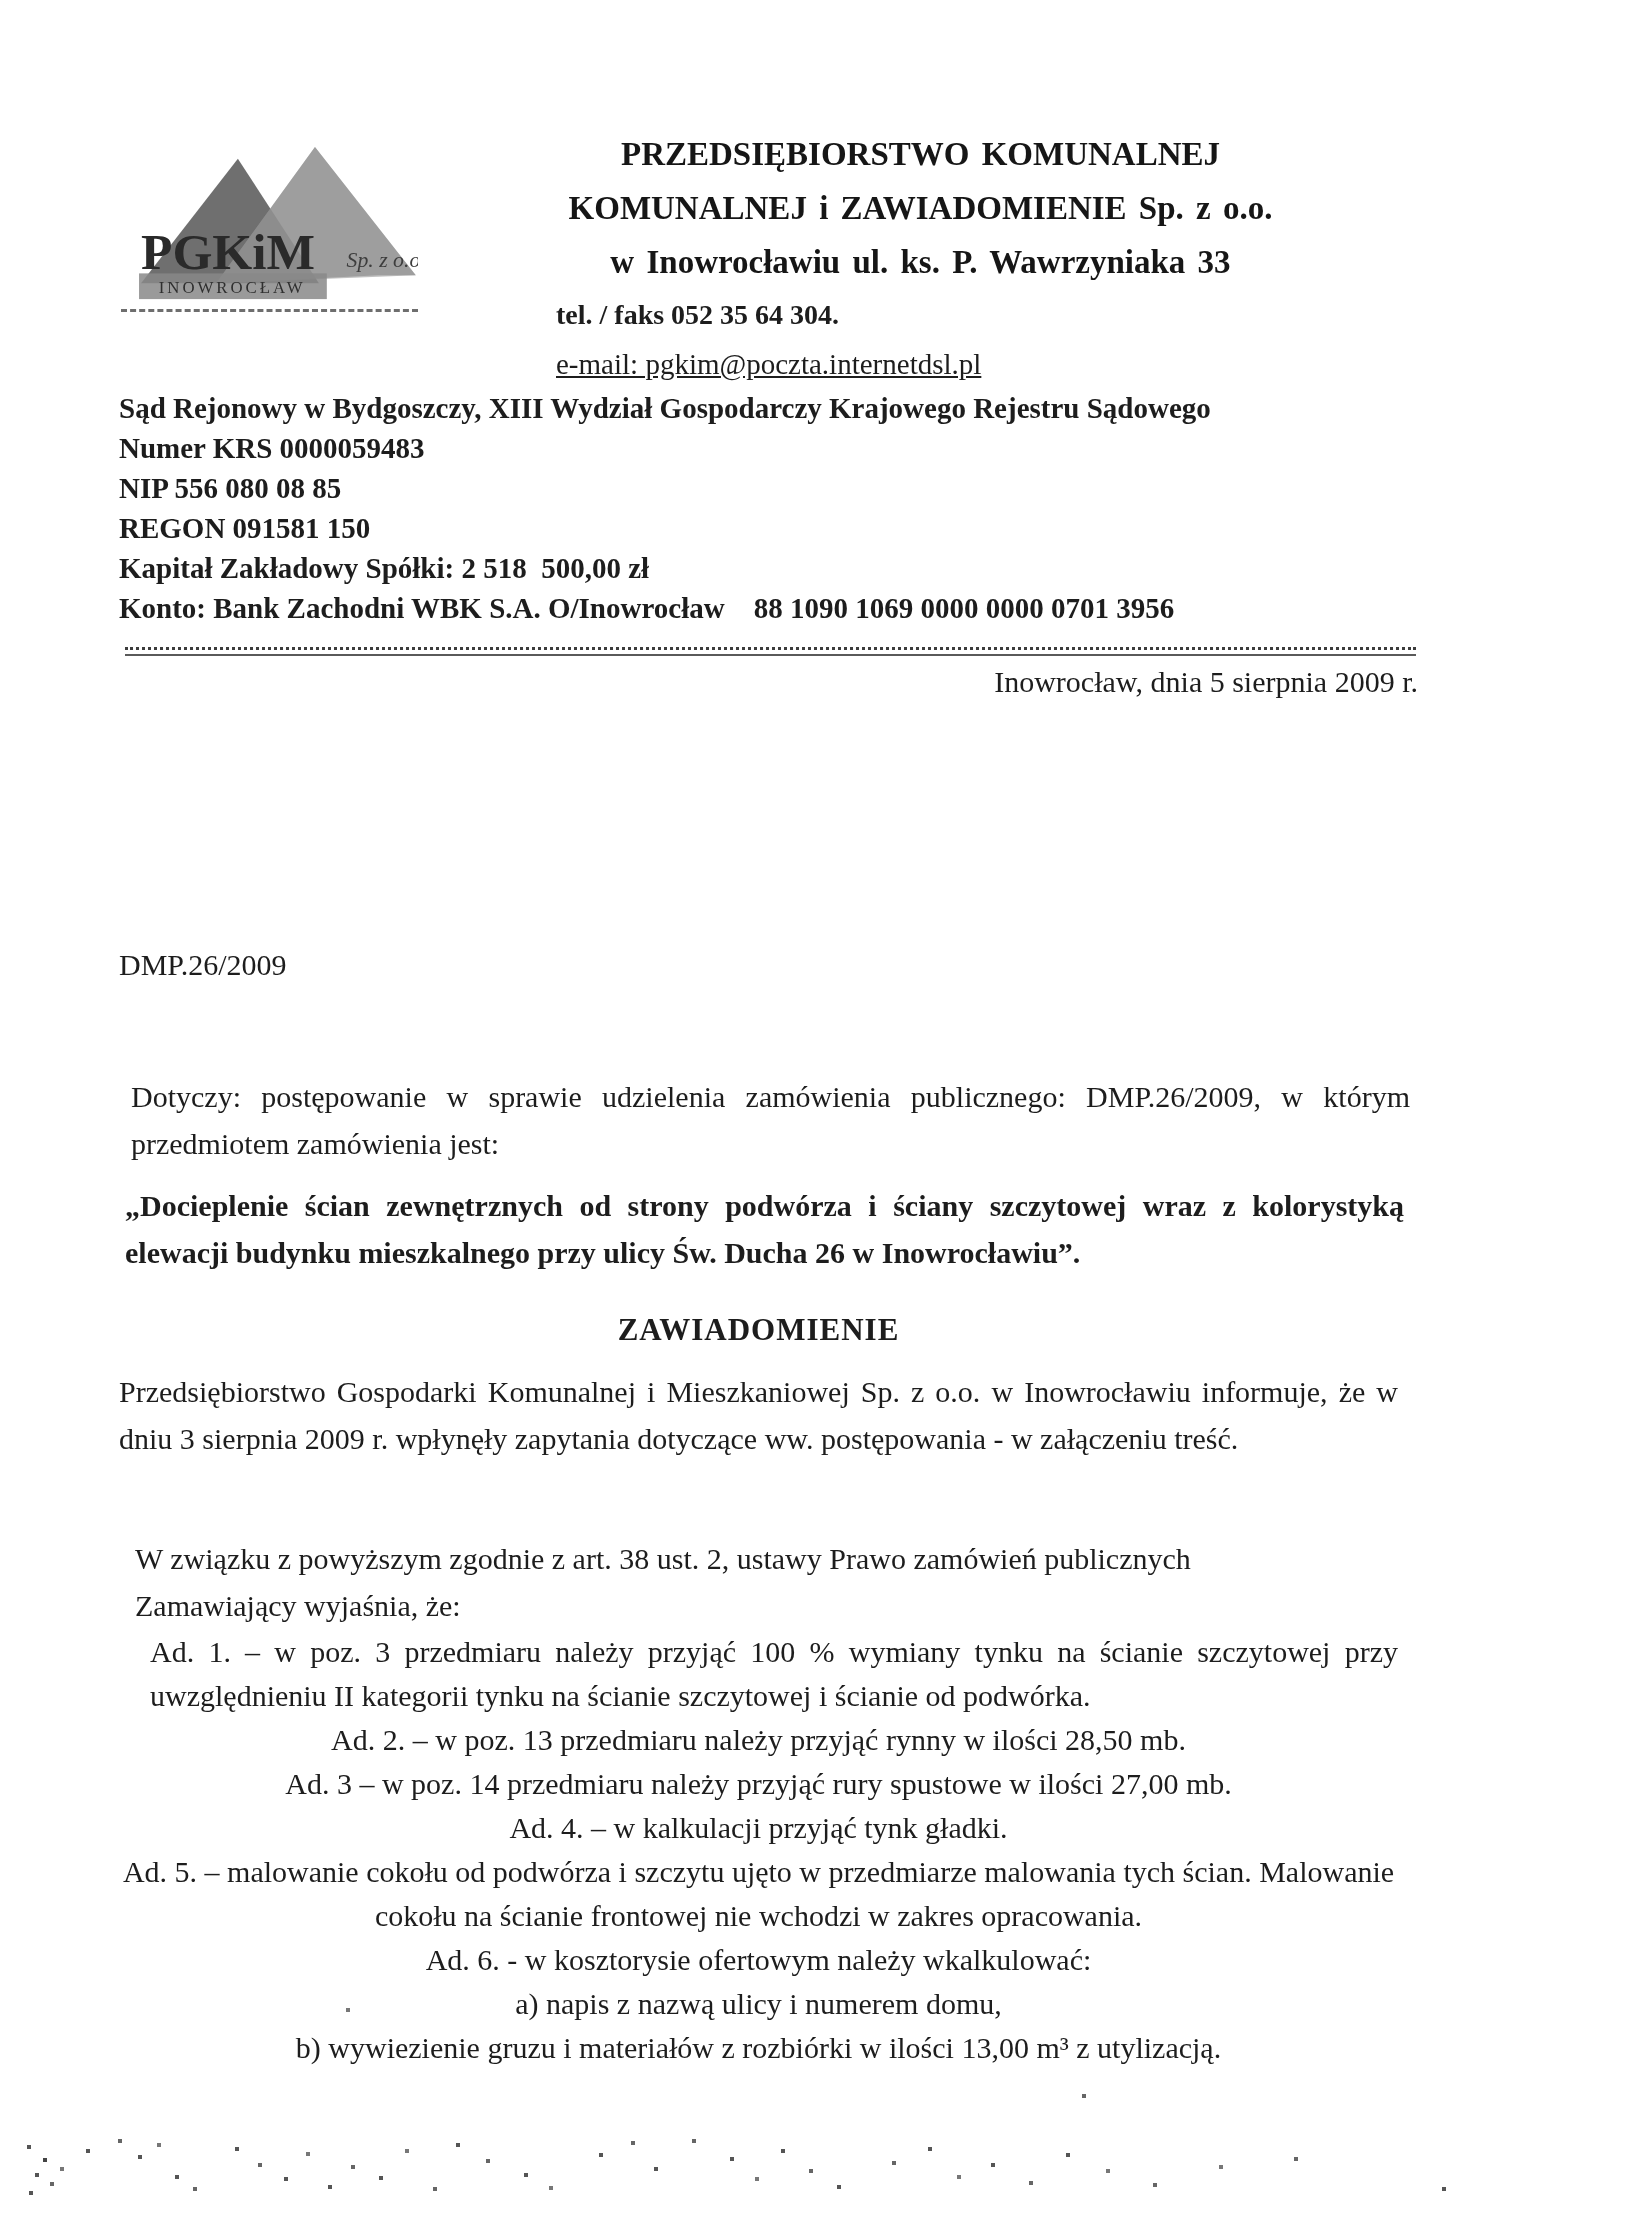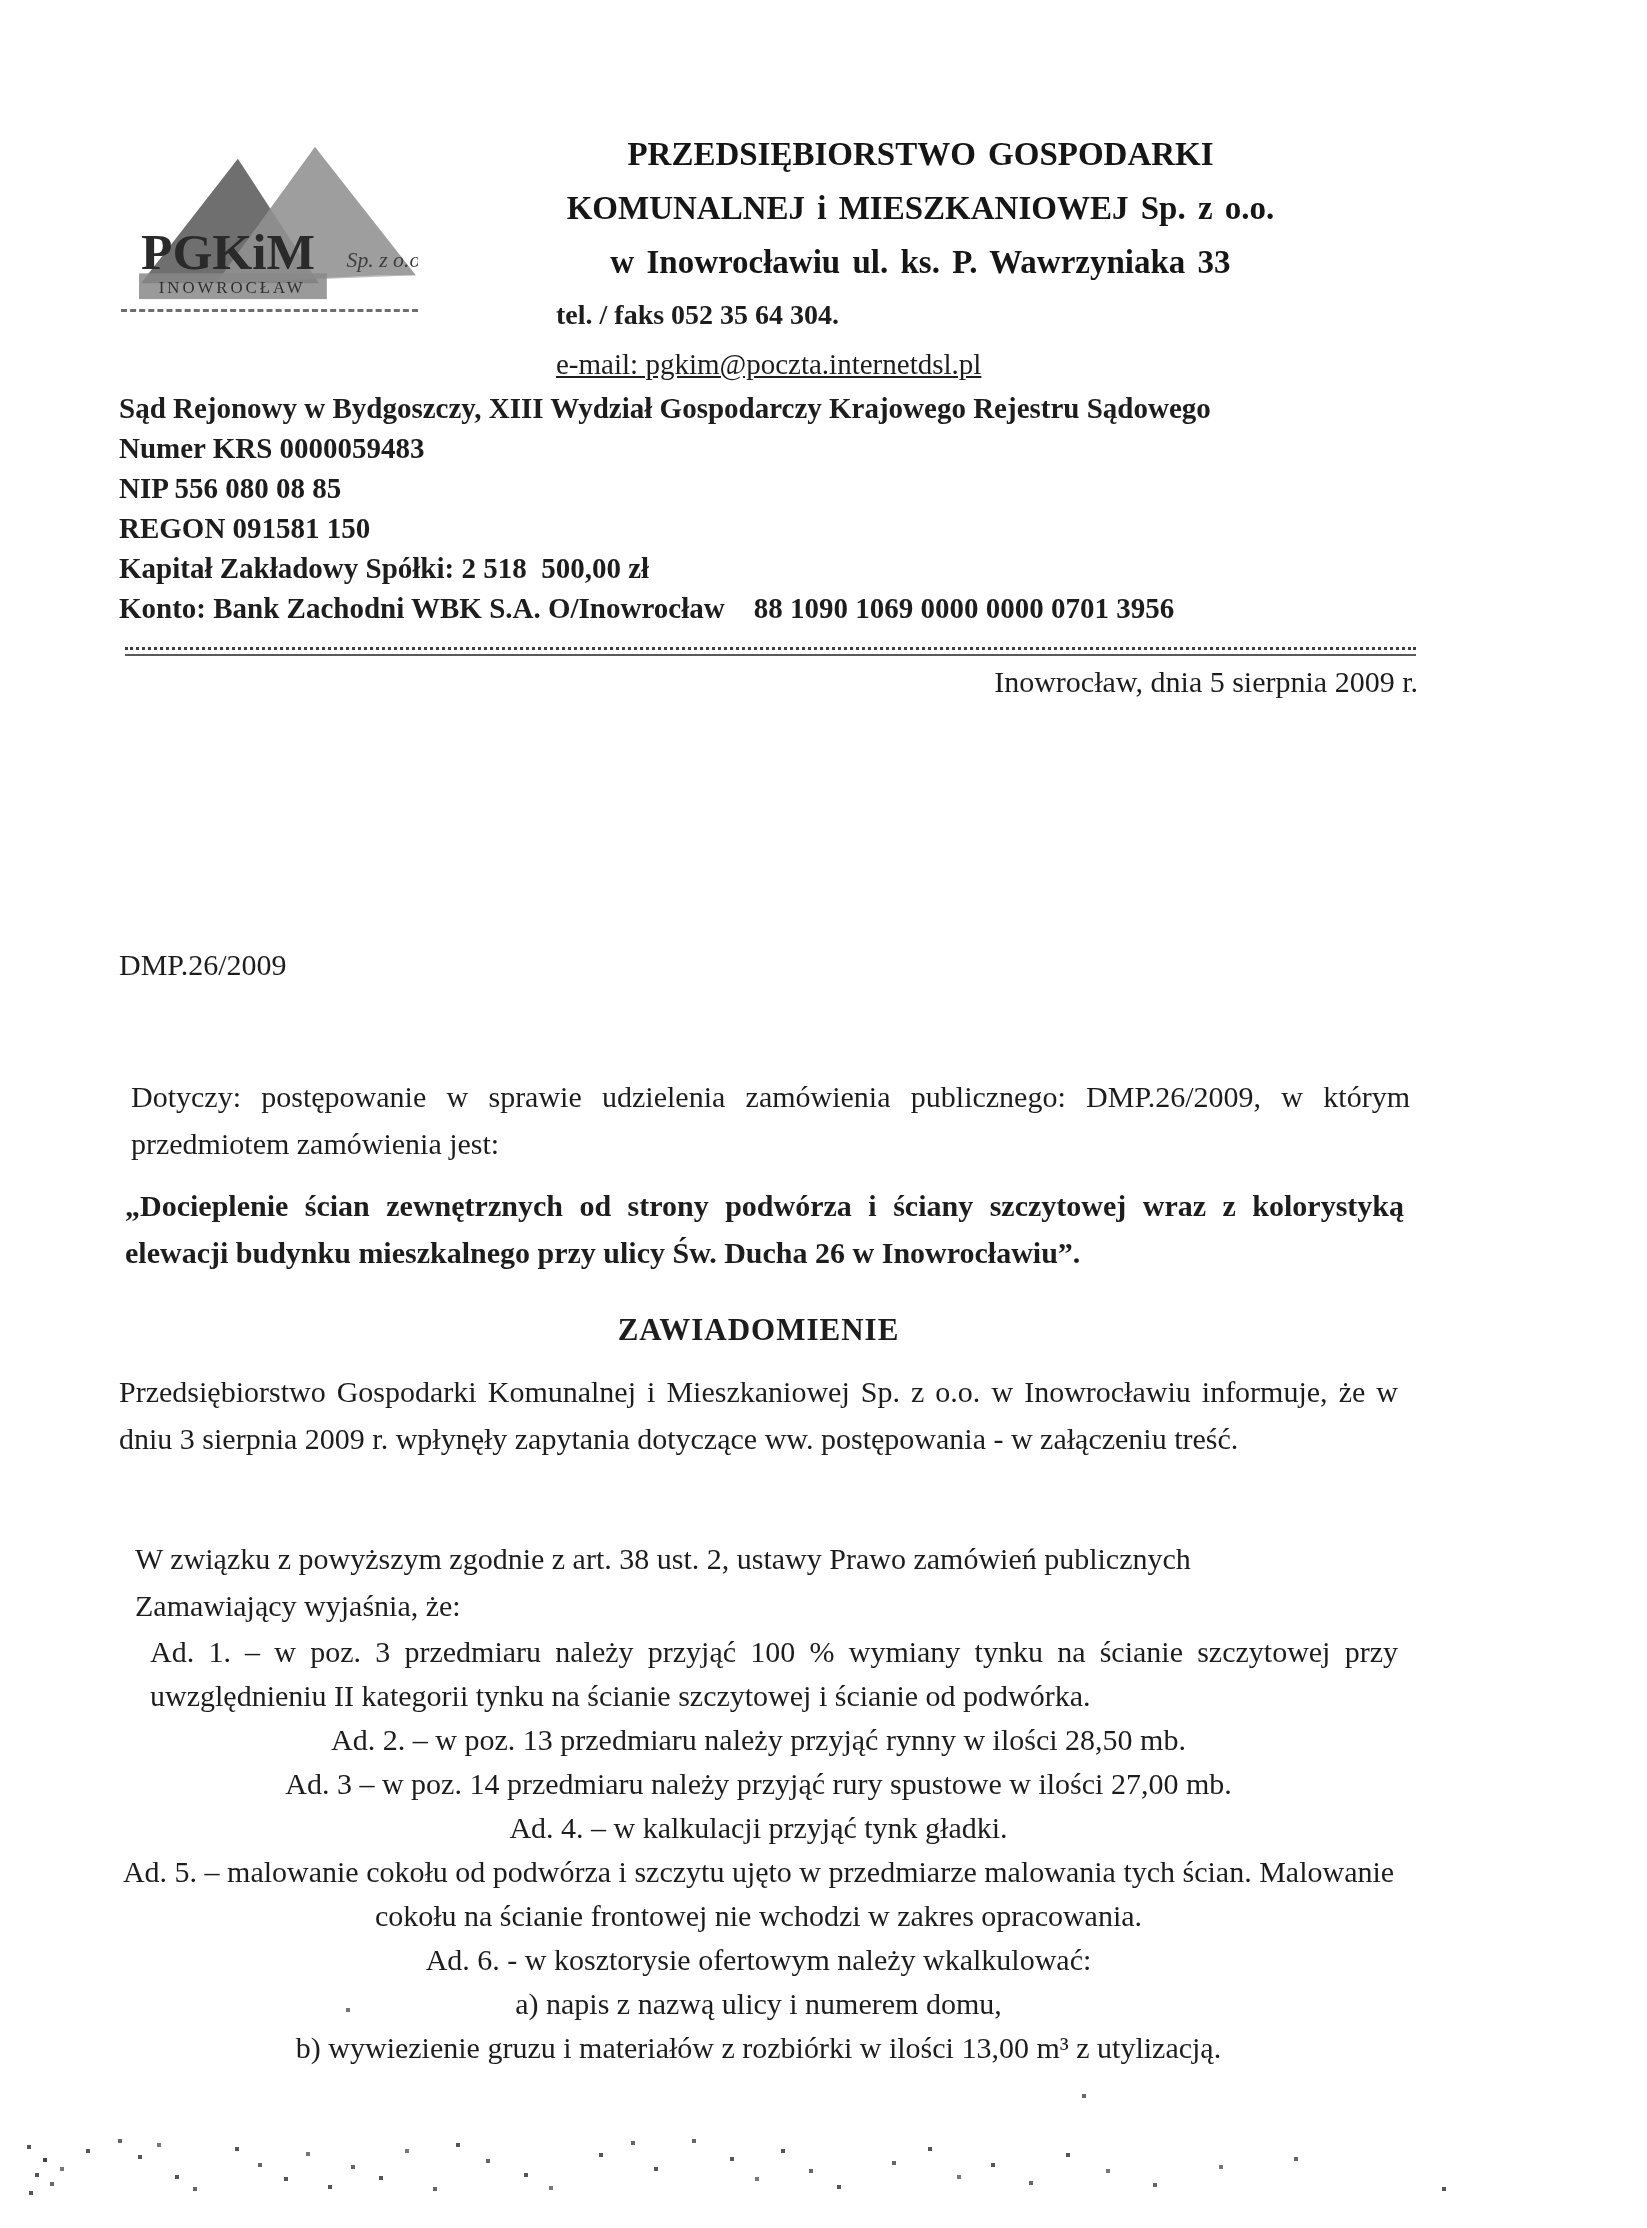--- a/index.html
+++ b/index.html
@@ -212,22 +212,22 @@
       <polygon points="96,148 196,10 298,140" fill="#8d8d8d" opacity="0.55"></polygon>
       <rect x="18" y="138" width="190" height="26" fill="#888888" opacity="0.85"></rect>
       <text x="20" y="134" font-family="Liberation Serif, serif" font-size="52" font-weight="bold" fill="#2a2a2a">PGKiM</text>
       <text x="38" y="158" font-family="Liberation Serif, serif" font-size="17" letter-spacing="3" fill="#2f2f2f">INOWROCŁAW</text>
       <text x="228" y="132" font-family="Liberation Serif, serif" font-size="22" font-style="italic" fill="#3d3d3d">Sp. z o.o.</text>
     </svg>
   </div>
   <div class="logo-underline"></div>
 
   <div class="head-block">
-    <div class="head-name">PRZEDSIĘBIORSTWO GOSPODARKI</div>
-    <div class="head-name">KOMUNALNEJ i MIESZKANIOWEJ Sp. z o.o.</div>
+    <div class="head-name">PRZEDSIĘBIORSTWO KOMUNALNEJ</div>
+    <div class="head-name">KOMUNALNEJ i ZAWIADOMIENIE Sp. z o.o.</div>
     <div class="head-name">w Inowrocławiu ul. ks. P. Wawrzyniaka 33</div>
     <div class="head-contact">tel. / faks 052 35 64 304.</div>
     <div class="head-email">e-mail: pgkim@poczta.internetdsl.pl</div>
   </div>
 
   <div class="legal-block">
     <p>Sąd Rejonowy w Bydgoszczy, XIII Wydział Gospodarczy Krajowego Rejestru Sądowego</p>
     <p>Numer KRS 0000059483</p>
     <p>NIP 556 080 08 85</p>
     <p>REGON 091581 150</p>

